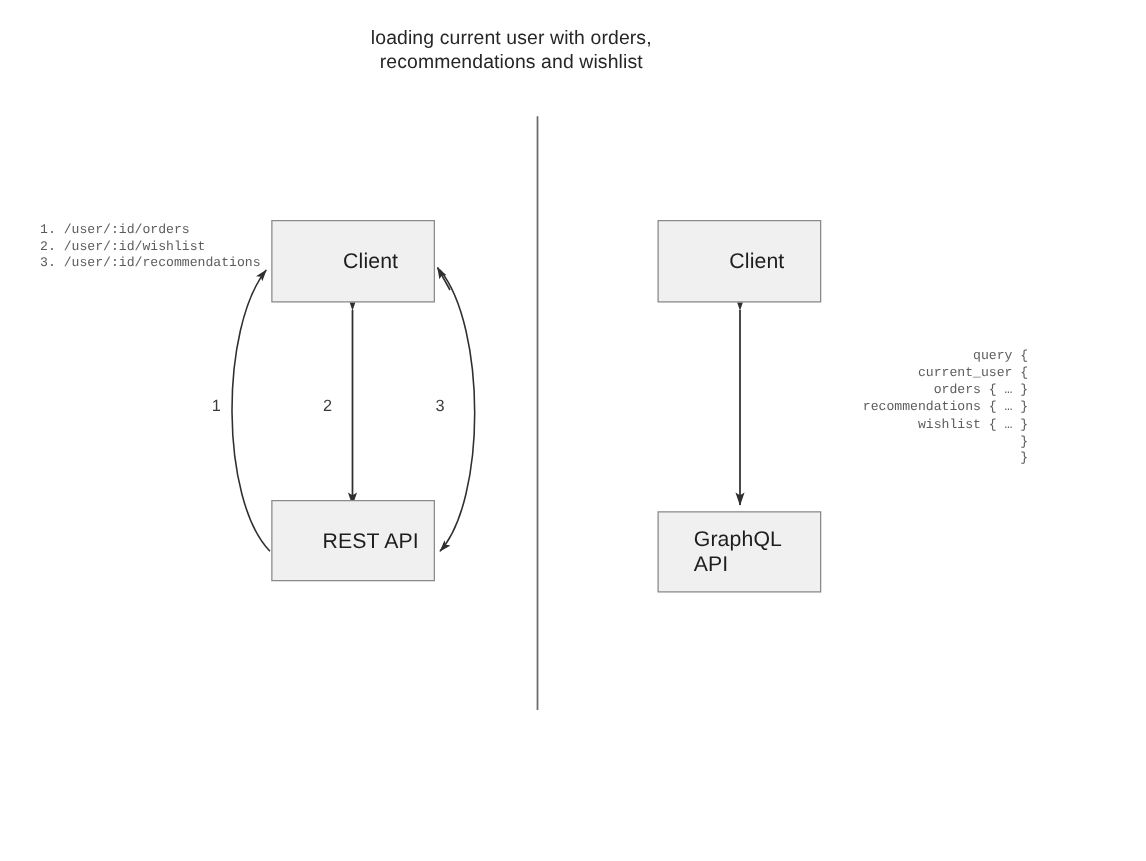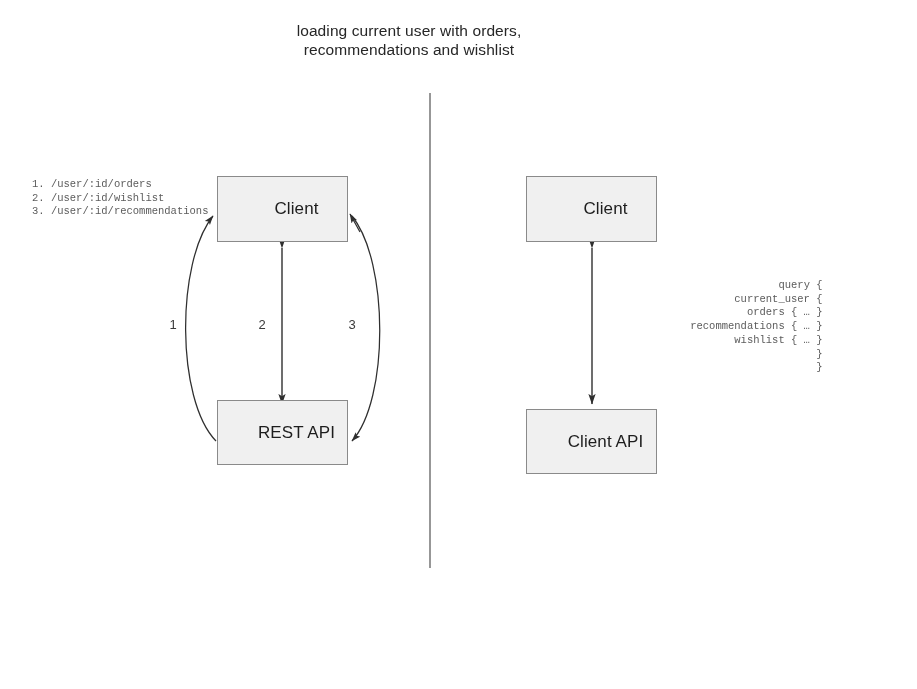--- a/index.html
+++ b/index.html
@@ -117,21 +117,21 @@
 
     <line x1="592" y1="248" x2="592" y2="404" stroke="#2f2f2f" stroke-width="1.4" marker-start="url(#arrowhead)" marker-end="url(#arrowhead)"></line>
   </svg>
 
   <div class="node node-client-left">Client</div>
 
   <div class="node node-rest">REST API</div>
 
   <div class="node node-client-right">Client</div>
 
-  <div class="node node-graphql">Client API</div>
+  <div class="node node-graphql">GraphQL API</div>
 
   <div class="edge-label edge-label-1">1</div>
   <div class="edge-label edge-label-2">2</div>
   <div class="edge-label edge-label-3">3</div>
 
   <div class="code-block endpoints">1. /user/:id/orders
 2. /user/:id/wishlist
 3. /user/:id/recommendations</div>
 
   <div class="code-block gql-query">query {

